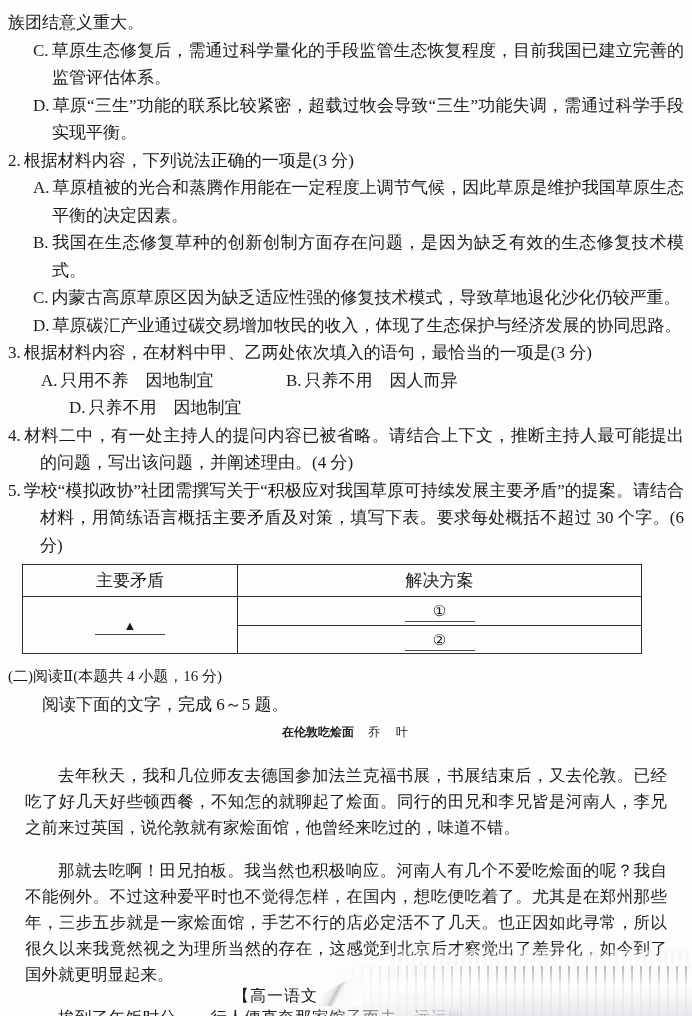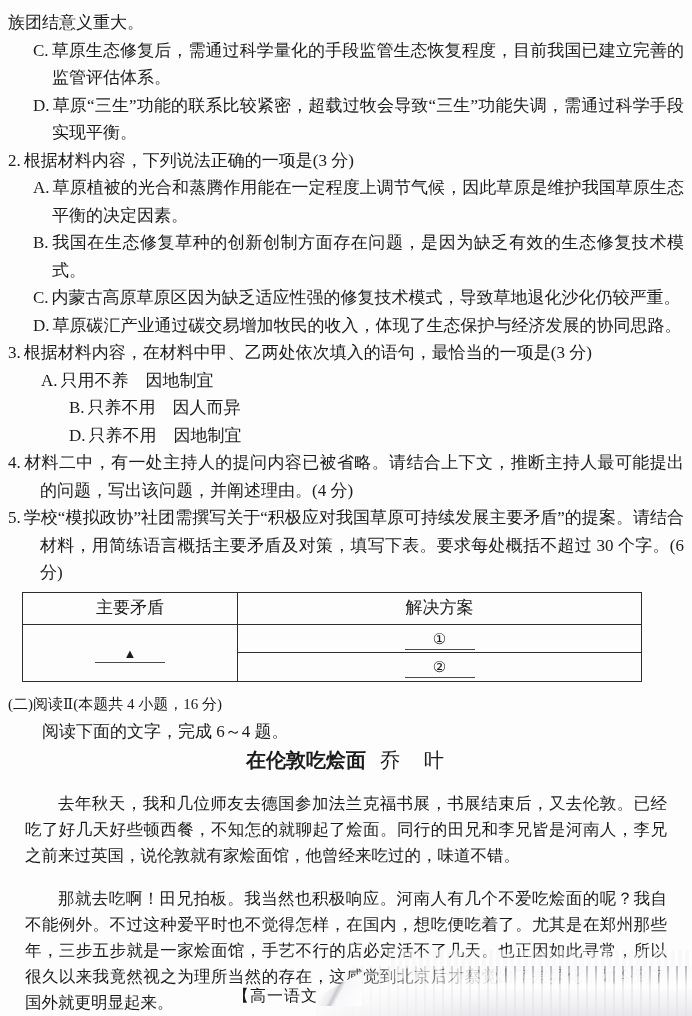--- a/index.html
+++ b/index.html
@@ -9,37 +9,37 @@
     font-family:"Liberation Serif","DejaVu Serif",serif;
   }
   .page{position:absolute;inset:0;padding:9px 8px 0 8px;box-sizing:border-box;}
   
   .qarea{font-size:17px;line-height:27.5px;}
   .cline{}
   .opt{margin-left:25px;padding-left:19px;text-indent:-19px;text-align:justify;}
   .opt .lbl{margin-right:3px;}
   .qitem{padding-left:32px;text-indent:-32px;text-align:justify;}
   .qitem .num{margin-right:3px;}
-  .optrow{margin-left:33px;display:flex;flex-direction:column;}
+  .optrow{margin-left:33px;display:flex;}
   .optrow .cell{width:217px;}
   .optrow .cell:last-child{width:auto;flex:1;margin-left:28px;}
   .optrow .lbl{margin-right:3px;}
   
   table.qtable{border-collapse:collapse;margin:5px 0 0 14px;width:620px;table-layout:fixed;}
   table.qtable td{border:1.4px solid #2e2e2e;text-align:center;padding:0;font-size:17px;}
   .col-left{width:214px;}
   .trow-head td{height:31px;}
   .trow-body td{height:26px;}
   .blank{display:inline-block;min-width:70px;border-bottom:1.5px solid #4a4a4a;line-height:20px;text-align:center;}
   .blank.tri{font-size:13px;line-height:17px;}
   .blank.circ{font-size:15px;}
   
   .heading{margin-top:9px;font-size:15px;line-height:27.5px;text-align:justify;}
   .instr{font-size:17px;line-height:27.5px;text-indent:2em;}
-  .ptitle{text-align:center;font-size:20px;line-height:27px;margin:1px 0 5px 0;}
+  .ptitle{text-align:center;font-size:12px;line-height:27px;margin:1px 0 5px 0;}
   .ptitle .t{font-weight:bold;font-family:"Liberation Sans","DejaVu Sans",sans-serif;}
   .ptitle .auth{margin-left:14px;letter-spacing:2px;}
   .passage{font-size:16.5px;line-height:26px;}
   .passage p{margin:17px;text-indent:2em;text-align:justify;}
   
   .footer{position:absolute;left:233px;top:986px;font-size:16px;letter-spacing:1px;}
   
   .smear-top{
     position:absolute;left:388px;top:950px;width:304px;height:28px;
     background:repeating-linear-gradient(90deg,rgba(255,255,255,0.55) 0 3px,rgba(226,226,231,0.18) 3px 7px);
@@ -136,21 +136,21 @@
       </tr>
       <tr class="trow-body">
         <td>
           <span class="blank circ">②</span>
         </td>
       </tr>
     </tbody>
       </table>
 
     <div class="heading">(二)阅读Ⅱ(本题共 4 小题，16 分)</div>
-    <div class="instr">阅读下面的文字，完成 6～4 题。</div>
+    <div class="instr">阅读下面的文字，完成 6～5 题。</div>
   </div>
 
   <div class="ptitle">
     <span class="t">在伦敦吃烩面</span><span class="auth">乔　叶</span>
   </div>
 
   <div class="passage">
     <p>去年秋天，我和几位师友去德国参加法兰克福书展，书展结束后，又去伦敦。已经吃了好几天好些顿西餐，不知怎的就聊起了烩面。同行的田兄和李兄皆是河南人，李兄之前来过英国，说伦敦就有家烩面馆，他曾经来吃过的，味道不错。</p>
     <p>那就去吃啊！田兄拍板。我当然也积极响应。河南人有几个不爱吃烩面的呢？我自不能例外。不过这种爱平时也不觉得怎样，在国内，想吃便吃着了。尤其是在郑州那些年，三步五步就是一家烩面馆，手艺不行的店必定活不了几天。也正因如此寻常，所以很久以来我竟然视之为理所当然的存在，这感觉到北京后才察觉出了差异化，如今到了国外就更明显起来。</p>
     <p>挨到了午饭时分，一行人便直奔那家馆子而去。远远地，就瞧见门口支着个活动招牌：伦敦老常家面馆。近前细看，上面贴着四张图片：河南烩面、肉夹馍、香锅肥肠、串烧羊。串烧羊，就是羊肉串。这叫法挺特别。众人在门口议论了一番，合影的合影，单拍的单拍。脸上都是一副欣欣然的样子，跃跃欲试，充满期待。</p>

